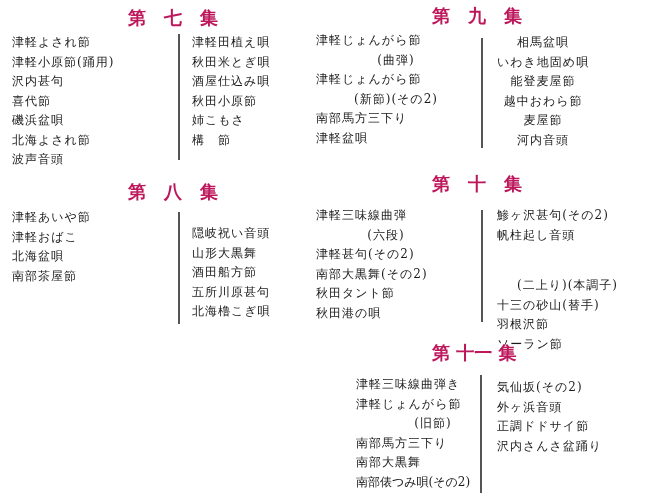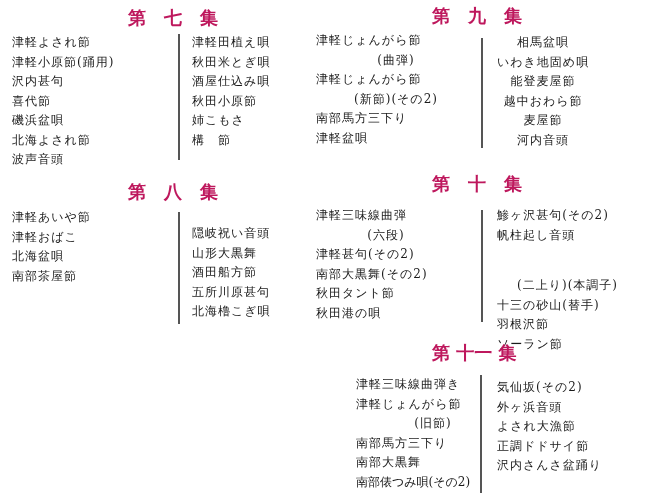--- a/index.html
+++ b/index.html
@@ -105,17 +105,16 @@
     <div class="item">津軽じょんがら節</div>
     <div class="item sub" style="padding-right:6px;">(旧節)</div>
     <div class="item">南部馬方三下り</div>
     <div class="item">南部大黒舞</div>
     <div class="item" style="letter-spacing:0;">南部俵つみ唄(その2)</div>
   </div>
   <div class="divider" style="left:480px;top:375px;height:118px;"></div>
   <div class="col" style="left:497px;top:378px;">
     <div class="item">気仙坂(その2)</div>
     <div class="item">外ヶ浜音頭</div>
-    <div class="item">よされ大漁節</div>
     <div class="item">正調ドドサイ節</div>
     <div class="item">沢内さんさ盆踊り</div>
   </div>
 </div>
 
 </body></html>

